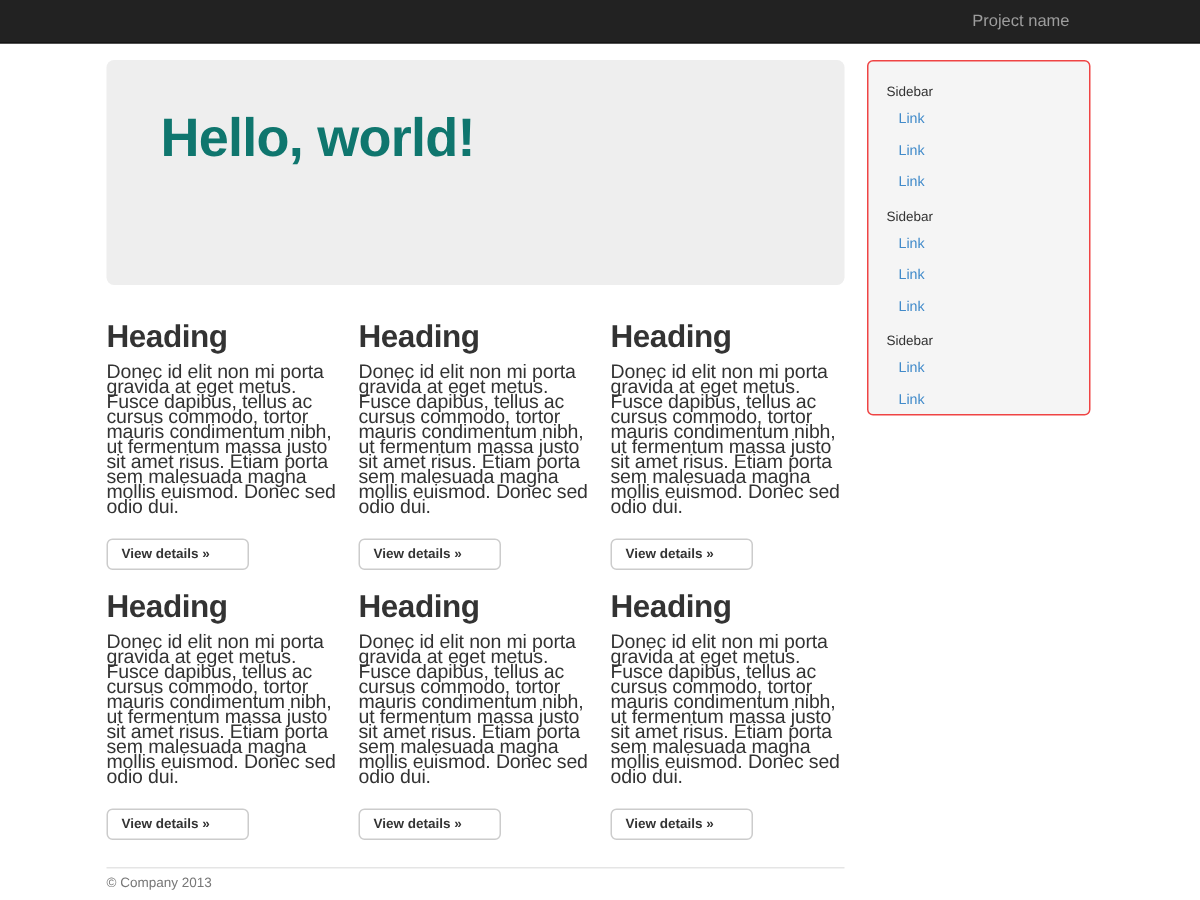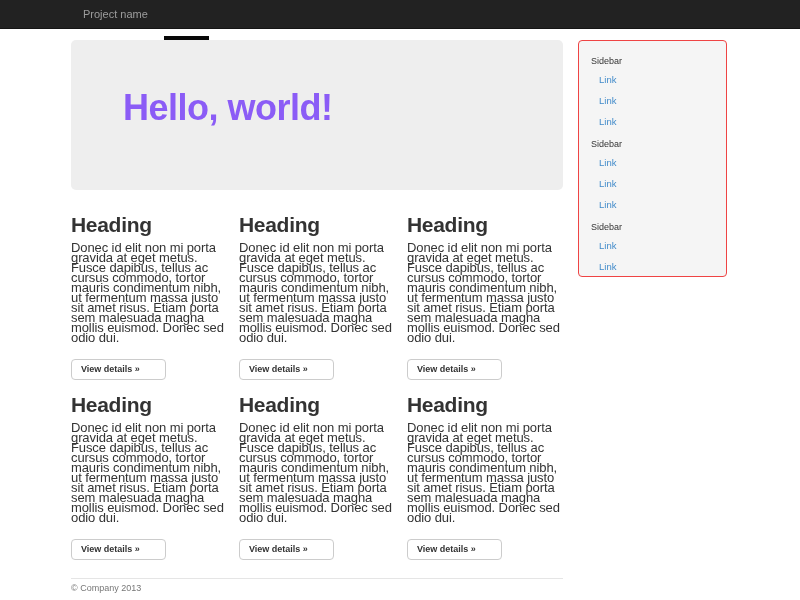--- a/index.html
+++ b/index.html
@@ -14,21 +14,21 @@
 
   
   .navbar {
     height: 29px;
     background: #222;
     border-bottom: 1px solid #151515;
   }
   .navbar-inner {
     width: 658px; margin: 0 auto;
     height: 100%;
-    display: flex; align-items: flex-start;
+    display: flex; align-items: flex-end; flex-direction: column;
   }
   .brand {
     color: #9d9d9d;
     font-size: 11px;
     line-height: 28px;
     padding: 0 16px 0 12px;
     white-space: nowrap;
     cursor: pointer;
   }
   .nav-list { display: flex; align-items: stretch; }
@@ -49,26 +49,26 @@
   .main-col { width: 492px; }
 
   
   .jumbotron {
     background: #eeeeee;
     border-radius: 5px;
     height: 150px;
     padding: 32px 36px 0 36px;
   }
   .jumbotron-title {
-    margin: 16px;
+    margin: 0;
     font-size: 36px;
     line-height: 40px;
     font-weight: bold;
     letter-spacing: -0.5px;
-    color: #8b5cf6;
+    color: #0f766e;
   }
   .jumbotron-text {
     margin: 10px 0 0 0;
     font-size: 13px;
     line-height: 18.5px;
     color: #555;
     max-width: 420px;
   }
 
   

